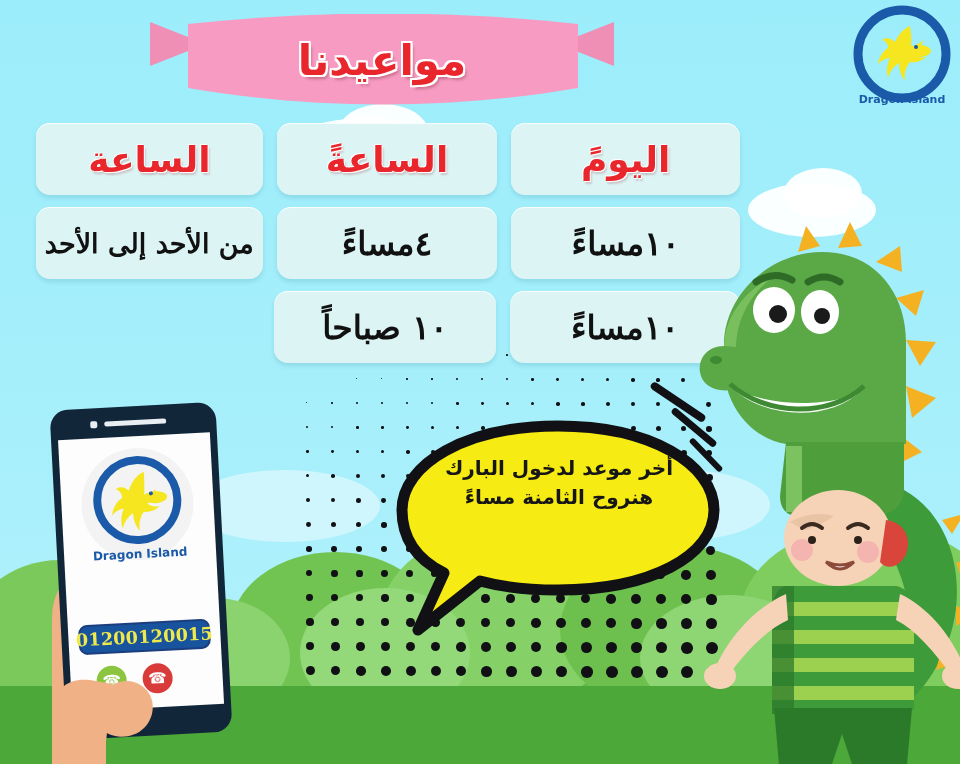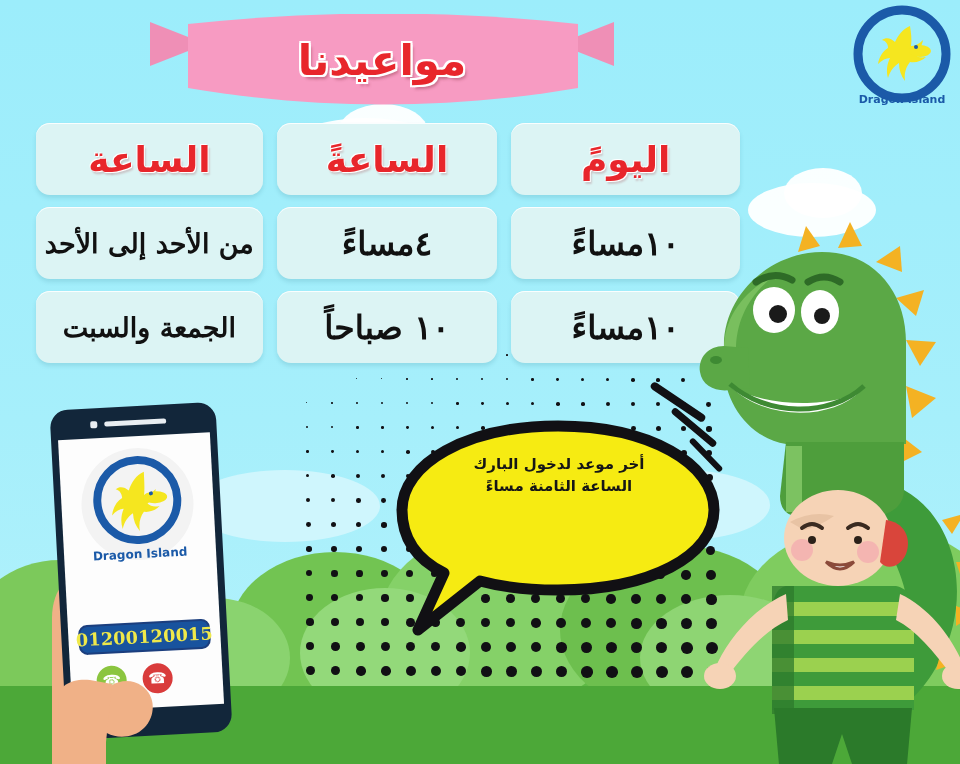--- a/index.html
+++ b/index.html
@@ -57,21 +57,21 @@
   .c-day     { width:228px; }
   .head { font-size:36px; font-weight:bold; color:#E8262B;
           text-shadow:1px 1px 0 #fff, -1px -1px 0 #fff, 2px 3px 2px rgba(140,40,50,.22); }
   .body-txt { font-size:33px; color:#111; font-weight:600; font-family:"DejaVu Serif","Liberation Serif",serif; }
   .body-day { font-size:27px; color:#111; font-weight:bold; font-family:"DejaVu Serif","Liberation Serif",serif; }
 
   
   .bubble-wrap { position:absolute; left:378px; top:418px; width:360px; height:222px; }
   .bubble-text {
     position:absolute; left:56px; top:36px; width:250px;
-    text-align:center; font-size:15px; line-height:1.45; font-weight:bold; color:#161616;
+    text-align:center; font-size:20px; line-height:1.45; font-weight:bold; color:#161616;
   }
   .speedline { position:absolute; background:#111014; border-radius:4px; }
 
   
   .phone-wrap { position:absolute; left:46px; top:398px; width:232px; height:366px; }
   .phone-body { position:absolute; left:12px; top:8px; width:166px; height:330px;
      background:#12263A; border-radius:18px; transform:rotate(-3deg); }
   .phone-screen { position:absolute; left:7px; top:30px; width:152px; height:272px;
      background:#FDFDFD; }
   .phone-speaker { position:absolute; left:54px; top:14px; width:62px; height:5px;
@@ -429,23 +429,20 @@
       </div>
     </div>
 
     <div class="row">
       <div class="cell c-evening">
         <span class="body-txt">١٠مساءً</span>
       </div>
       <div class="cell c-morning">
         <span class="body-txt">١٠ صباحاً</span>
       </div>
-      <div class="cell c-day">
-        <span class="body-day">الجمعة والسبت</span>
-      </div>
     </div>
 
   </div>
 
   <div class="fig" style="left:690px;top:190px;width:280px;height:574px;">
     <svg viewBox="0 0 280 574" width="280" height="574">
 
       <path d="M214 300 C268 330 282 410 250 470 C232 506 206 524 188 530 C214 492 226 450 218 414 C212 380 196 350 178 330 Z" fill="#3E9B3A"></path>
 
       <path d="M252 330 l22 -6 l-12 20 z" fill="#F4B223"></path>
@@ -516,21 +513,21 @@
     </svg>
   </div>
 
   <div class="bubble-wrap">
     <svg viewBox="0 0 360 222" width="360" height="222">
       <path d="M180 8 C272 8 336 46 336 92 C336 138 272 172 180 172 C150 172 124 169 102 163
                L40 212 L66 155 C36 140 24 118 24 92 C24 46 88 8 180 8 Z" fill="#F6EB12" stroke="#111014" stroke-width="11" stroke-linejoin="round"></path>
     </svg>
     <div class="bubble-text">
       <div>أخر موعد لدخول البارك</div>
-      <div>الساعة الثامنة مساءً</div>
+      <div>هنروح الثامنة مساءً</div>
     </div>
   </div>
 
   <div class="speedline" style="left:646px;top:398px;width:64px;height:8px;transform:rotate(34deg);"></div>
   <div class="speedline" style="left:666px;top:424px;width:56px;height:7px;transform:rotate(40deg);"></div>
   <div class="speedline" style="left:684px;top:452px;width:44px;height:6px;transform:rotate(46deg);"></div>
 
   <div class="phone-wrap">
 
     <svg viewBox="0 0 232 366" width="232" height="366" style="position:absolute;left:0;top:0;">

